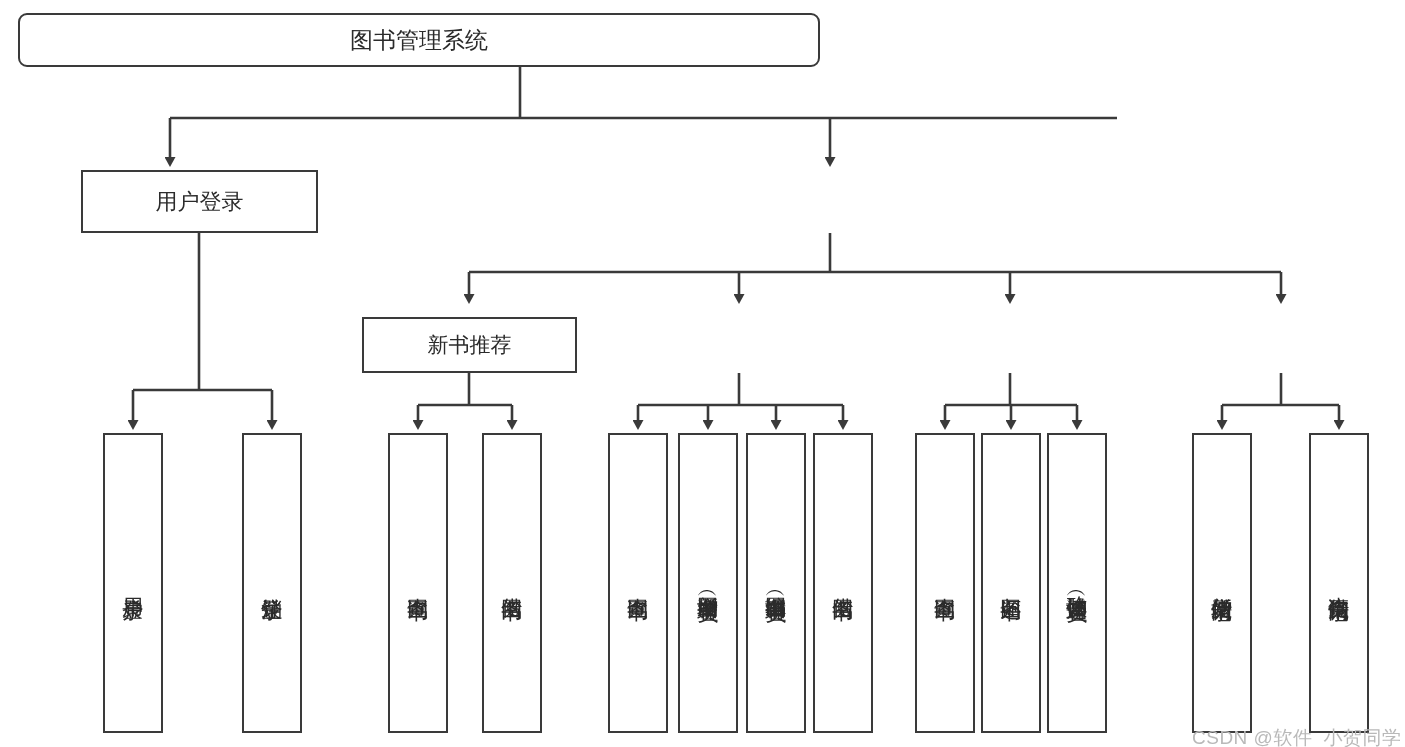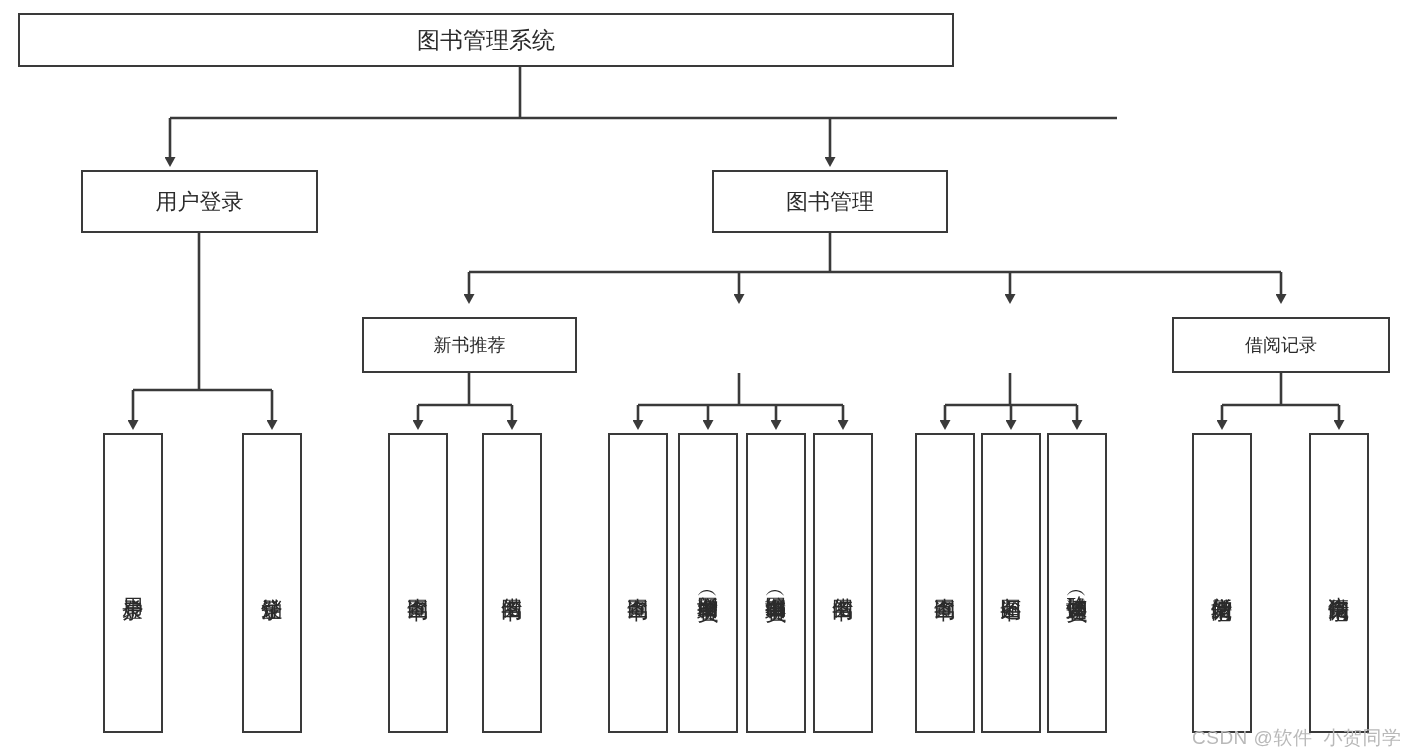--- a/index.html
+++ b/index.html
@@ -27,21 +27,21 @@
     justify-content: center;
     color: #2b2b2b;
   }
   .node.root {
     font-size: 23px;
   }
   .node.l1 {
     font-size: 22px;
   }
   .node.l2 {
-    font-size: 18px;
+    font-size: 21px;
     text-align: center;
   }
   .node.leaf {
     font-size: 21px;
     writing-mode: vertical-rl;
     text-orientation: upright;
     line-height: 1.02;
     letter-spacing: 1px;
     align-items: center;
     justify-content: center;
@@ -118,36 +118,30 @@
       <path d="M1011,405 L1011,421" marker-end="url(#arrow)"></path>
       <path d="M1077,405 L1077,421" marker-end="url(#arrow)"></path>
 
       <path d="M1281,373 L1281,405"></path>
       <path d="M1222,405 L1339,405"></path>
       <path d="M1222,405 L1222,421" marker-end="url(#arrow)"></path>
       <path d="M1339,405 L1339,421" marker-end="url(#arrow)"></path>
     </g>
   </svg>
 
-  <div class="node root" style="left:18px; top:13px; width:936px; height:54px;">
+  <div class="node root" style="left:18px; top:13px; width:802px; height:54px;border-radius:9px;">
     <span>图书管理系统</span>
   </div>
 
   <div class="node l1" style="left:81px; top:170px; width:237px; height:63px;">
     <span>用户登录</span>
   </div>
-  <div class="node l1" style="left:712px; top:170px; width:236px; height:63px;">
-    <span>图书管理</span>
-  </div>
 
   <div class="node l2" style="left:362px; top:317px; width:215px; height:56px;">
     <span>新书推荐</span>
-  </div>
-  <div class="node l2" style="left:1172px; top:317px; width:218px; height:56px;">
-    <span>借阅记录</span>
   </div>
 
   <div class="node leaf" style="left:103px; top:433px; width:60px; height:300px;">
     <span class="vtext">用户登录</span>
   </div>
   <div class="node leaf" style="left:242px; top:433px; width:60px; height:300px;">
     <span class="vtext">注销登录</span>
   </div>
 
   <div class="node leaf" style="left:388px; top:433px; width:60px; height:300px;">

